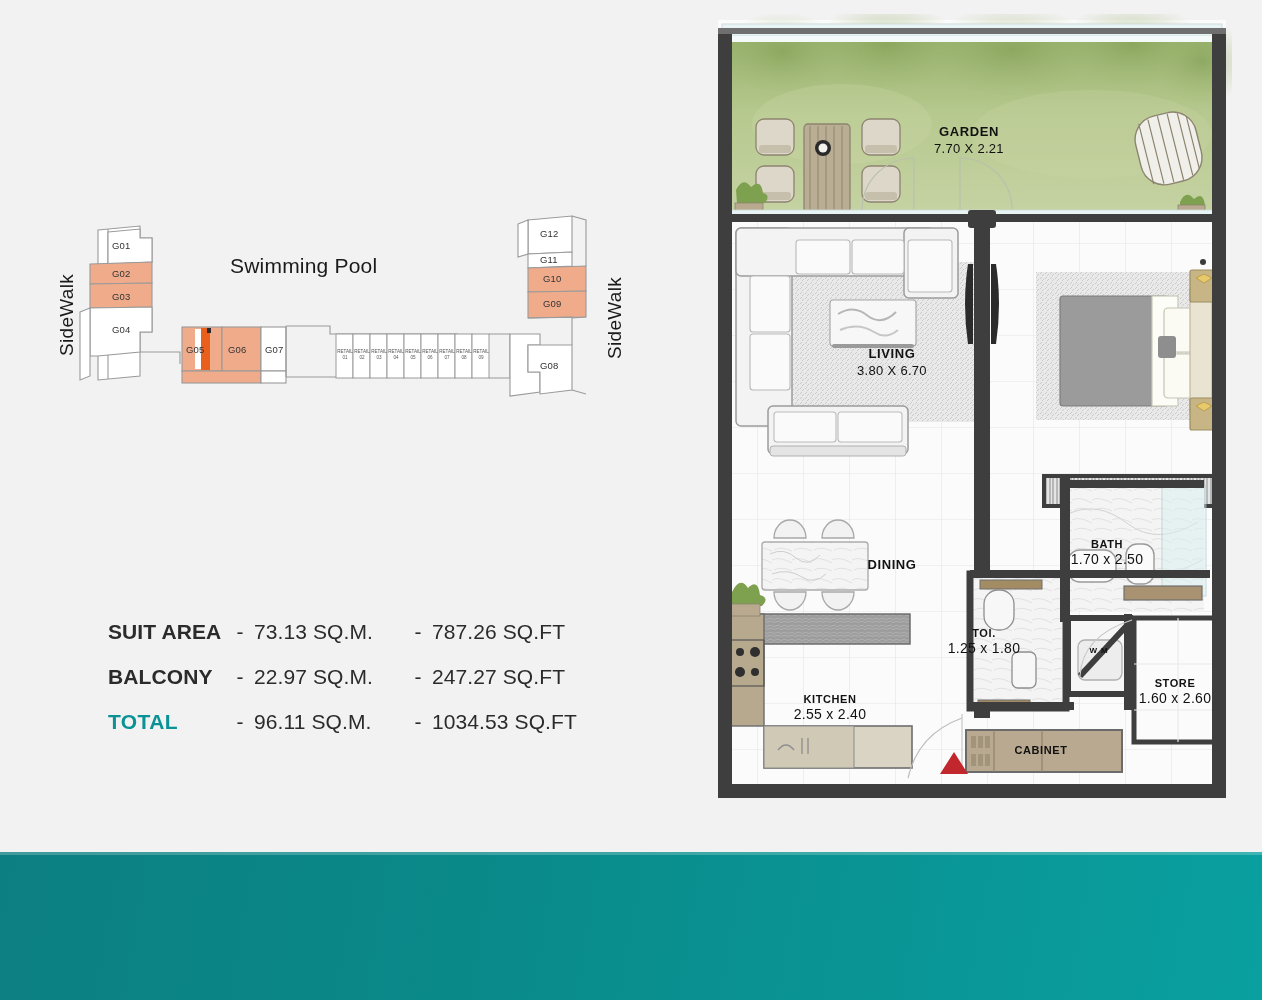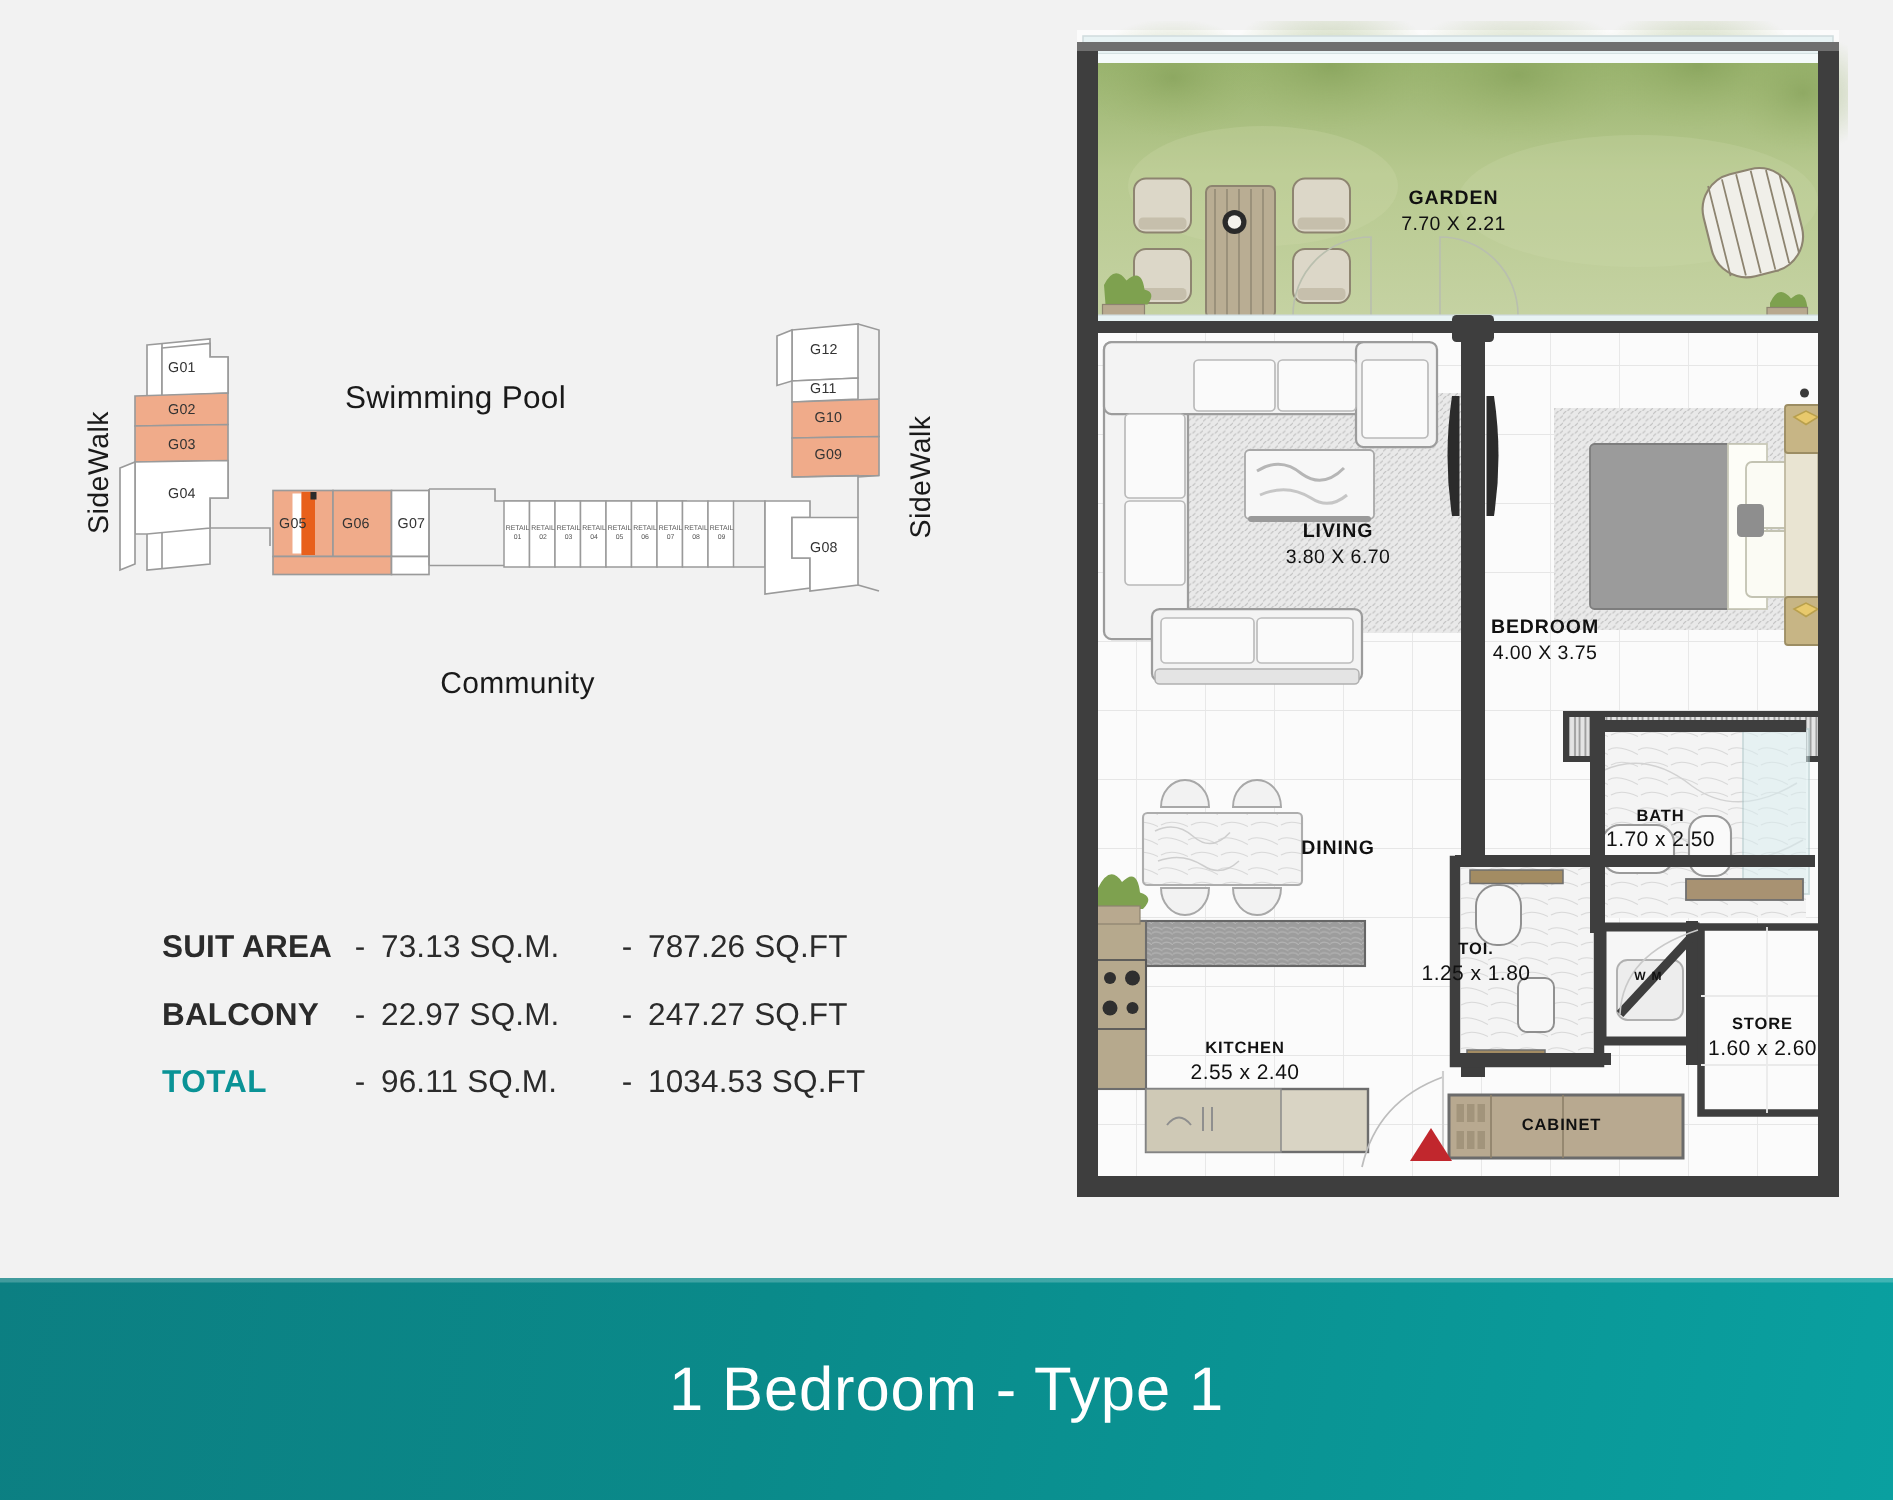--- a/index.html
+++ b/index.html
@@ -272,21 +272,20 @@
       <div class="retail-label" style="left:314px; top:137px;">RETAIL 02</div>
       <div class="retail-label" style="left:331px; top:137px;">RETAIL 03</div>
       <div class="retail-label" style="left:348px; top:137px;">RETAIL 04</div>
       <div class="retail-label" style="left:365px; top:137px;">RETAIL 05</div>
       <div class="retail-label" style="left:382px; top:137px;">RETAIL 06</div>
       <div class="retail-label" style="left:399px; top:137px;">RETAIL 07</div>
       <div class="retail-label" style="left:416px; top:137px;">RETAIL 08</div>
       <div class="retail-label" style="left:433px; top:137px;">RETAIL 09</div>
     </div>
 
-    <div class="community">Community</div>
 
     <div class="areas">
       <div class="area-row">
         <span class="area-label">SUIT AREA</span>
         <span class="area-dash">-</span>
         <span class="area-sqm">73.13 SQ.M.</span>
         <span class="area-dash2">-</span>
         <span class="area-sqft">787.26 SQ.FT</span>
       </div>
       <div class="area-row">
@@ -569,24 +568,20 @@
     <div class="rlabel" style="left:182px; top:110px; width:150px;">
       <span class="nm">GARDEN</span>
       <span class="dm">7.70 X 2.21</span>
     </div>
 
     <div class="rlabel" style="left:110px; top:332px; width:140px;">
       <span class="nm">LIVING</span>
       <span class="dm">3.80 X 6.70</span>
     </div>
 
-    <div class="rlabel" style="left:238px; top:396px; width:160px;">
-      <span class="nm">BEDROOM</span>
-      <span class="dm">4.00 X 3.75</span>
-    </div>
 
     <div class="rlabel" style="left:115px; top:543px; width:130px;">
       <span class="nm">DINING</span>
       <span class="dm"></span>
     </div>
 
     <div class="rlabel sm" style="left:330px; top:523px; width:130px;">
       <span class="nm">BATH</span>
       <span class="dm">1.70 x 2.50</span>
     </div>
@@ -612,16 +607,15 @@
     </div>
 
     <div class="rlabel tiny" style="left:345px; top:632px; width:84px;">
       <span class="nm">W M</span>
       <span class="dm"></span>
     </div>
   </div>
 
   <div class="banner">
     <div class="banner-top-line"></div>
-    <div class="banner-title">1 Bedroom - Type 1</div>
   </div>
 
 </div>
 
 </body></html>

